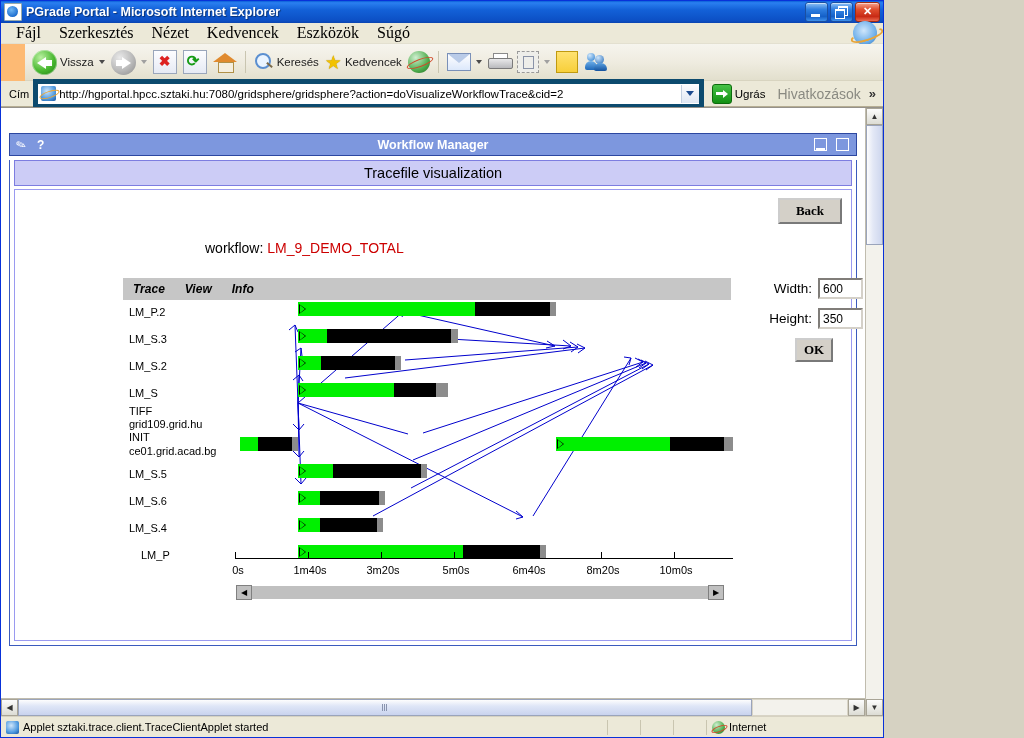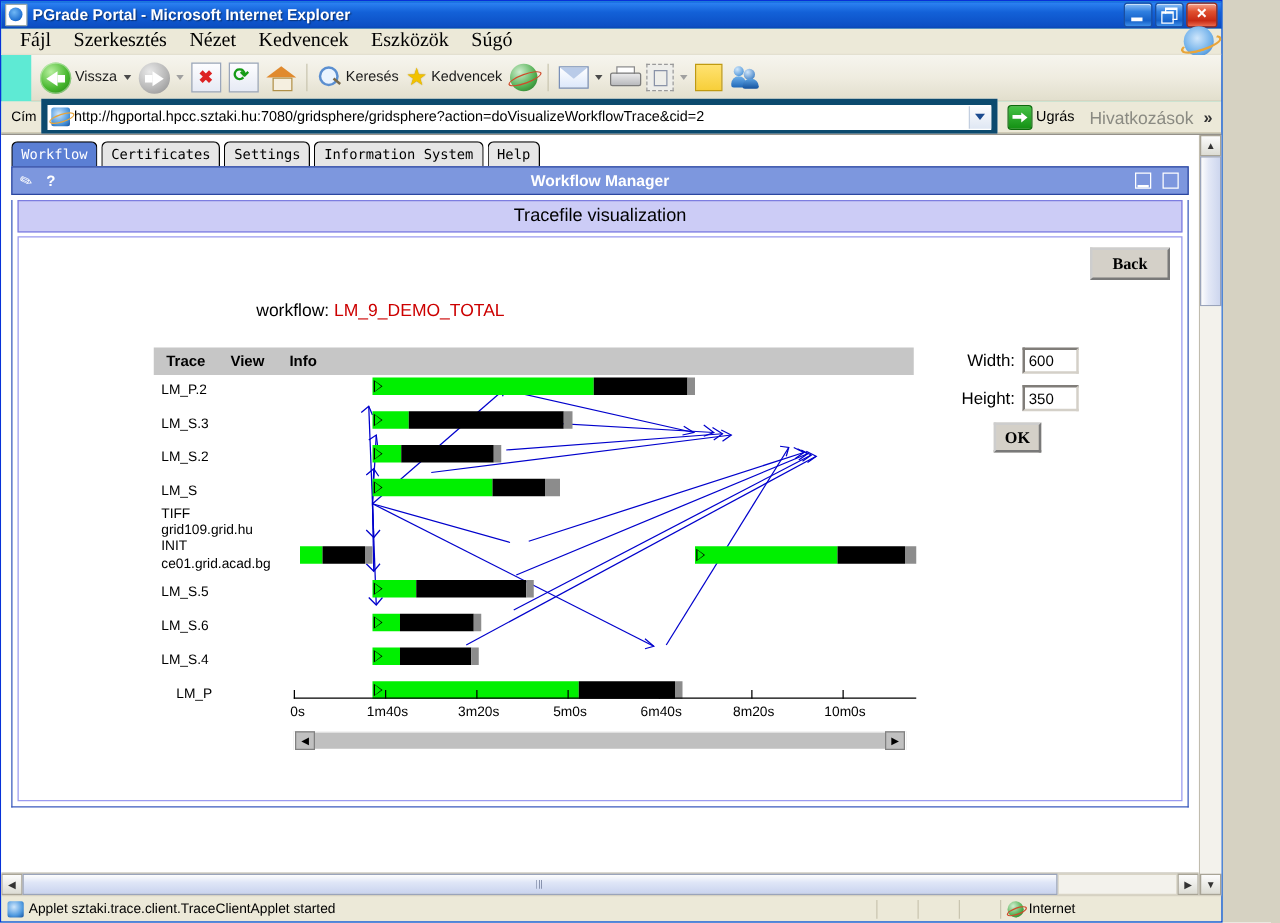--- a/index.html
+++ b/index.html
@@ -5,22 +5,22 @@
 <style>
   html,body{margin:0;padding:0;}
   body{
     width:1024px;height:738px;overflow:hidden;
     font-family:"Liberation Sans", sans-serif;
     font-size:11px;
     background:#d6d2c2;
   }
   
   .window{
-    width:978px;height:738px;position:relative;
-    background:#5eead4;
+    width:884px;height:738px;position:relative;
+    background:#fdba74;
     border:1px solid #0831d9;
     box-sizing:border-box;
     display:flex;flex-direction:column;
   }
   
   .titlebar{
     height:22px;flex:0 0 22px;
     background:linear-gradient(180deg,#0a5fd8 0%,#2a7ff0 8%,#1361d8 40%,#0c4fc4 90%,#0a44b0 100%);
     display:flex;align-items:center;padding-left:3px;position:relative;
   }
@@ -186,21 +186,21 @@
     display:flex;align-items:center;justify-content:center;color:#000;
   }
   .wf-line{position:absolute;left:190px;top:50px;font-size:14px;color:#000;white-space:nowrap;}
   .wf-line .name{color:#cc0000;}
   
   .applet{position:absolute;left:108px;top:88px;width:608px;height:345px;background:#fff;}
   .applet-menubar{
     height:22px;background:#c6c6c6;display:flex;align-items:center;gap:0;
     font-family:"Liberation Sans", sans-serif;
   }
-  .applet-menubar .am{font-size:12px;font-weight:bold;color:#000;padding:0 10px;}
+  .applet-menubar .am{font-size:12px;font-weight:bold;color:#000;padding:0 10px;font-style:italic;}
   .chartarea{position:relative;height:323px;}
   .rowlabel{position:absolute;font-size:11px;color:#000;font-family:"Liberation Sans", sans-serif;white-space:nowrap;}
   .bar{position:absolute;height:14px;}
   .bar .seg{position:absolute;top:0;height:14px;}
   .seg.green{background:#00f000;}
   .seg.black{background:#000;}
   .seg.grey{background:#8c8c8c;}
   .bar .tri{position:absolute;left:1px;top:2px;width:0;height:0;
     border-top:5px solid transparent;border-bottom:5px solid transparent;border-left:7px solid #000;}
   .bar .tri i{position:absolute;left:-6px;top:-4px;width:0;height:0;
@@ -377,27 +377,20 @@
       <div class="go-ico"></div>
       <span class="lbl" style="font-size:11.5px">Ugrás</span>
     </div>
     <span class="links-lbl">Hivatkozások</span>
     <span class="chev">»</span>
   </div>
 
   <div class="pagewrap">
     <div class="page">
 
-      <div class="portal-tabs">
-        <div class="ptab active">Workflow</div>
-        <div class="ptab">Certificates</div>
-        <div class="ptab">Settings</div>
-        <div class="ptab">Information System</div>
-        <div class="ptab">Help</div>
-      </div>
 
       <div class="portlet">
         <div class="portlet-head">
           <span class="pencil">✎</span>
           <span class="qm">?</span>
           <div class="portlet-title">Workflow Manager</div>
           <div class="winbtns">
             <span class="wb min"></span>
             <span class="wb"></span>
           </div>

